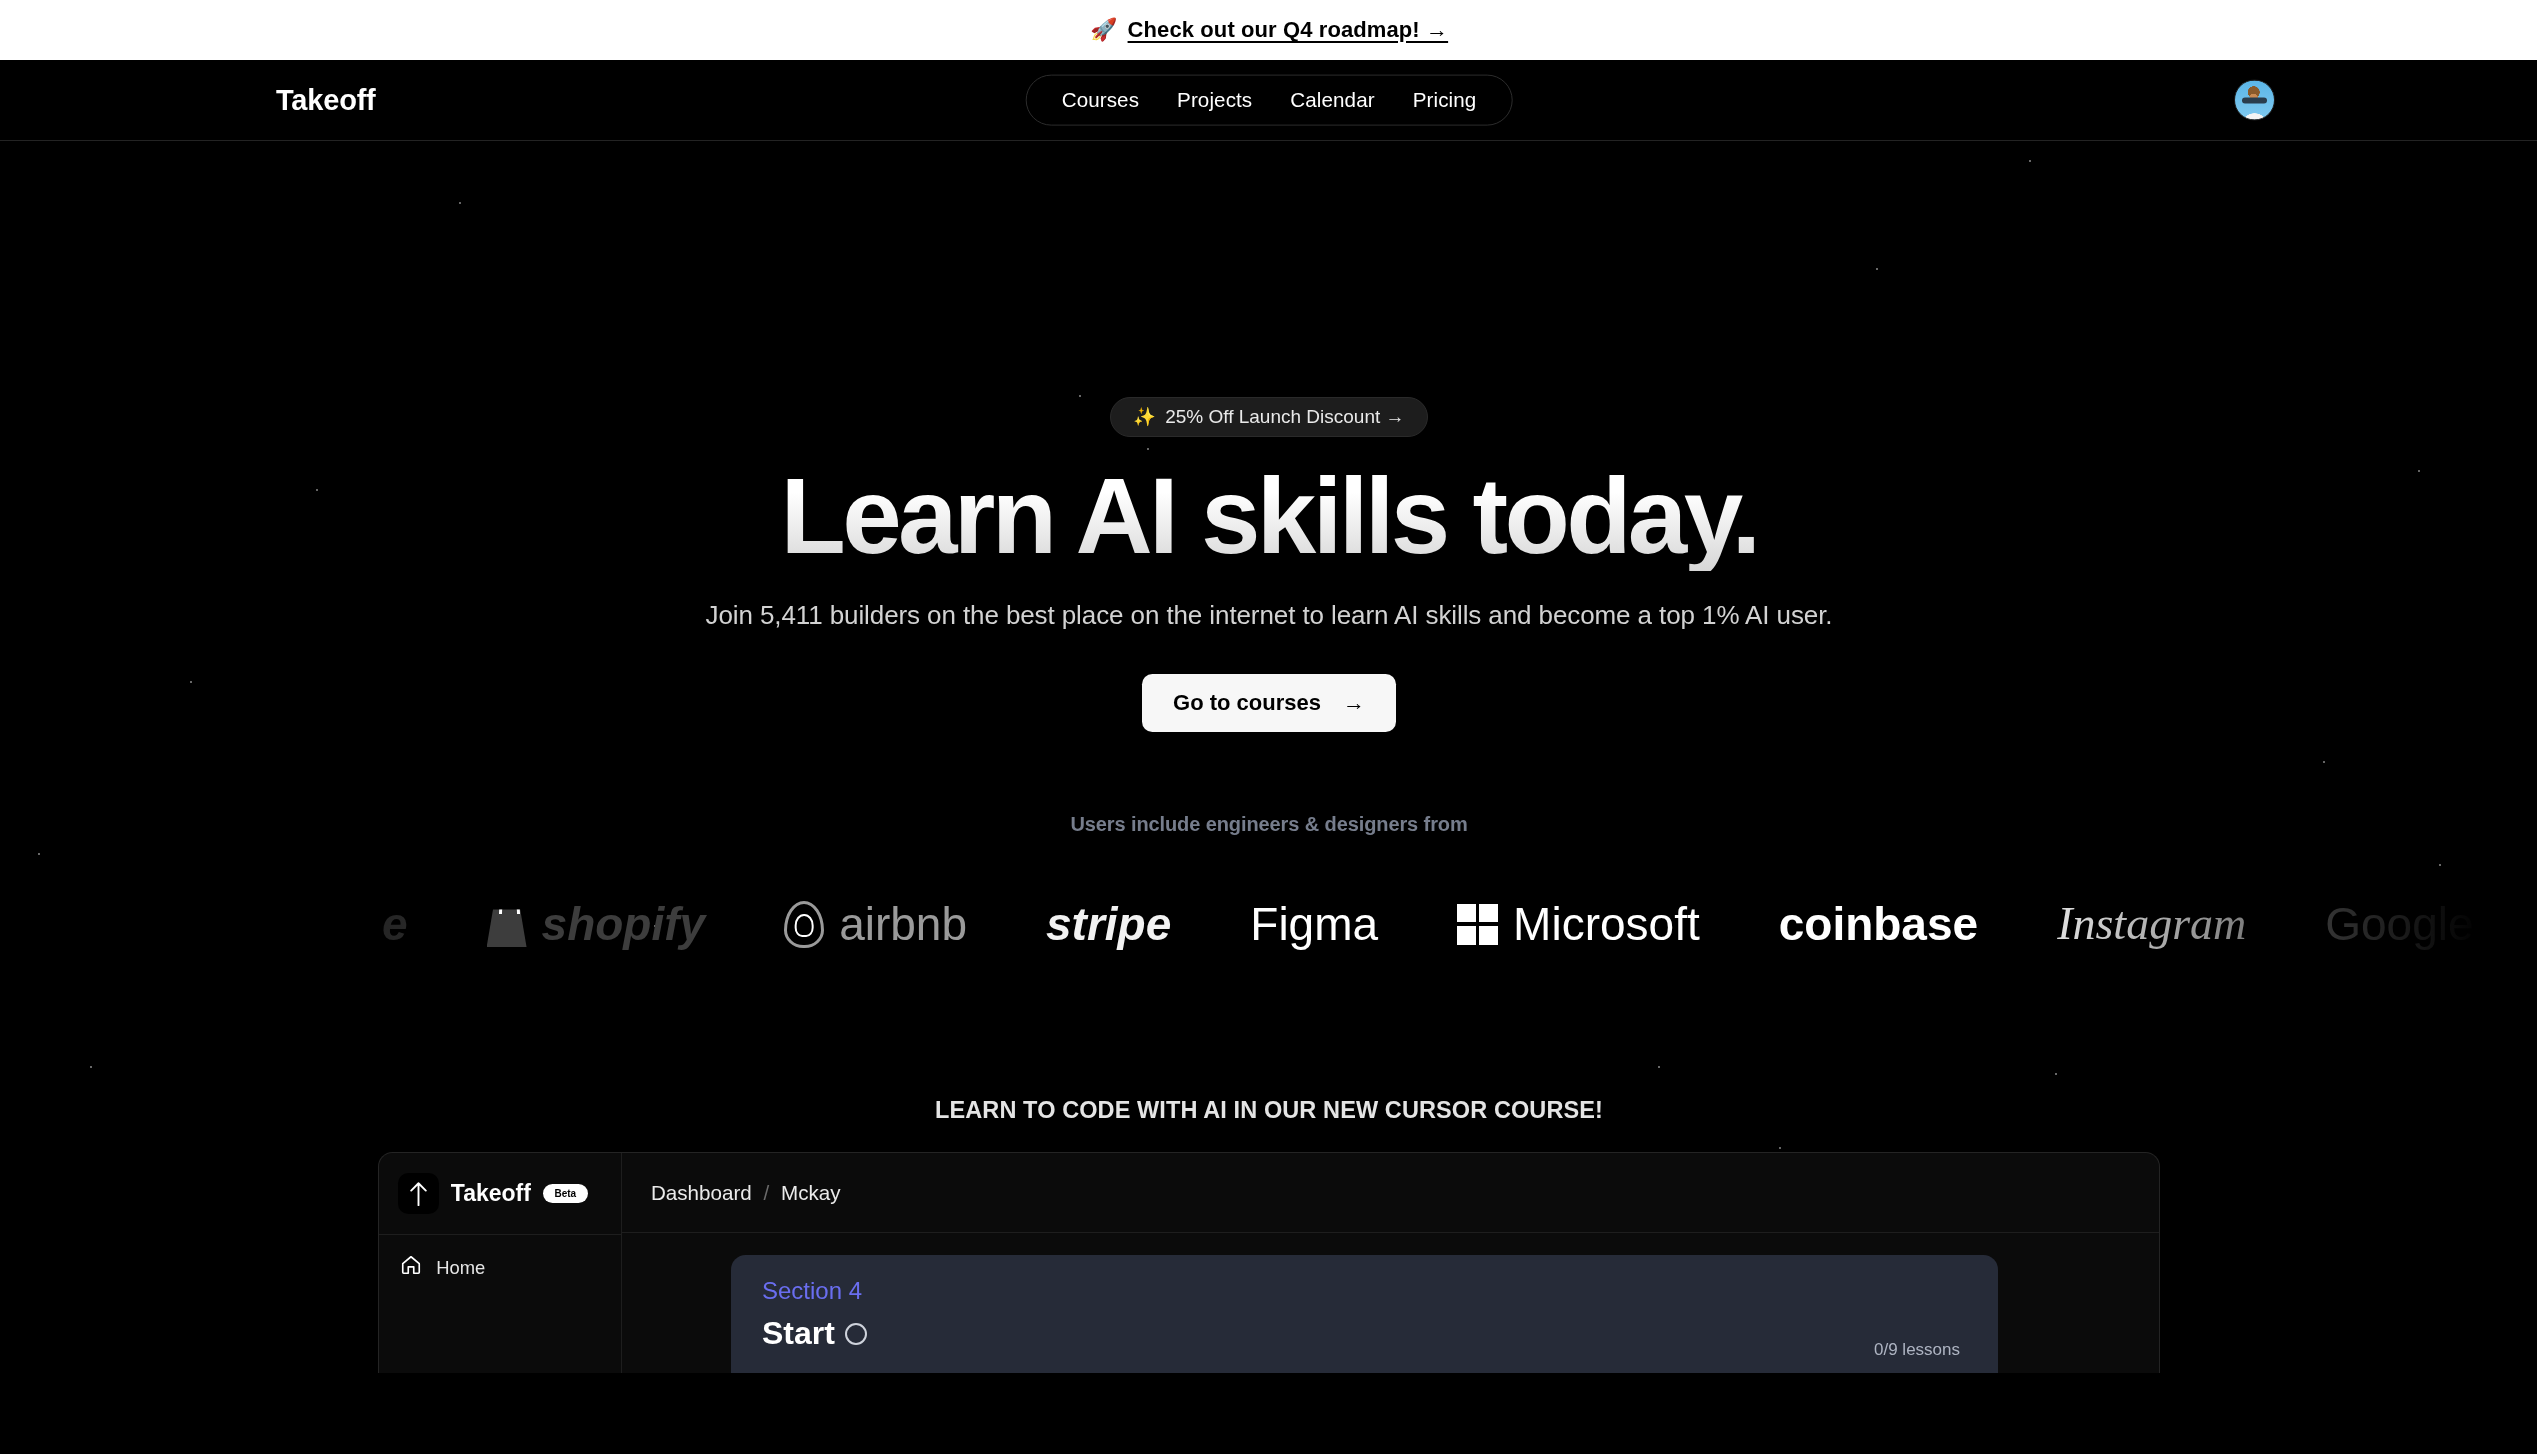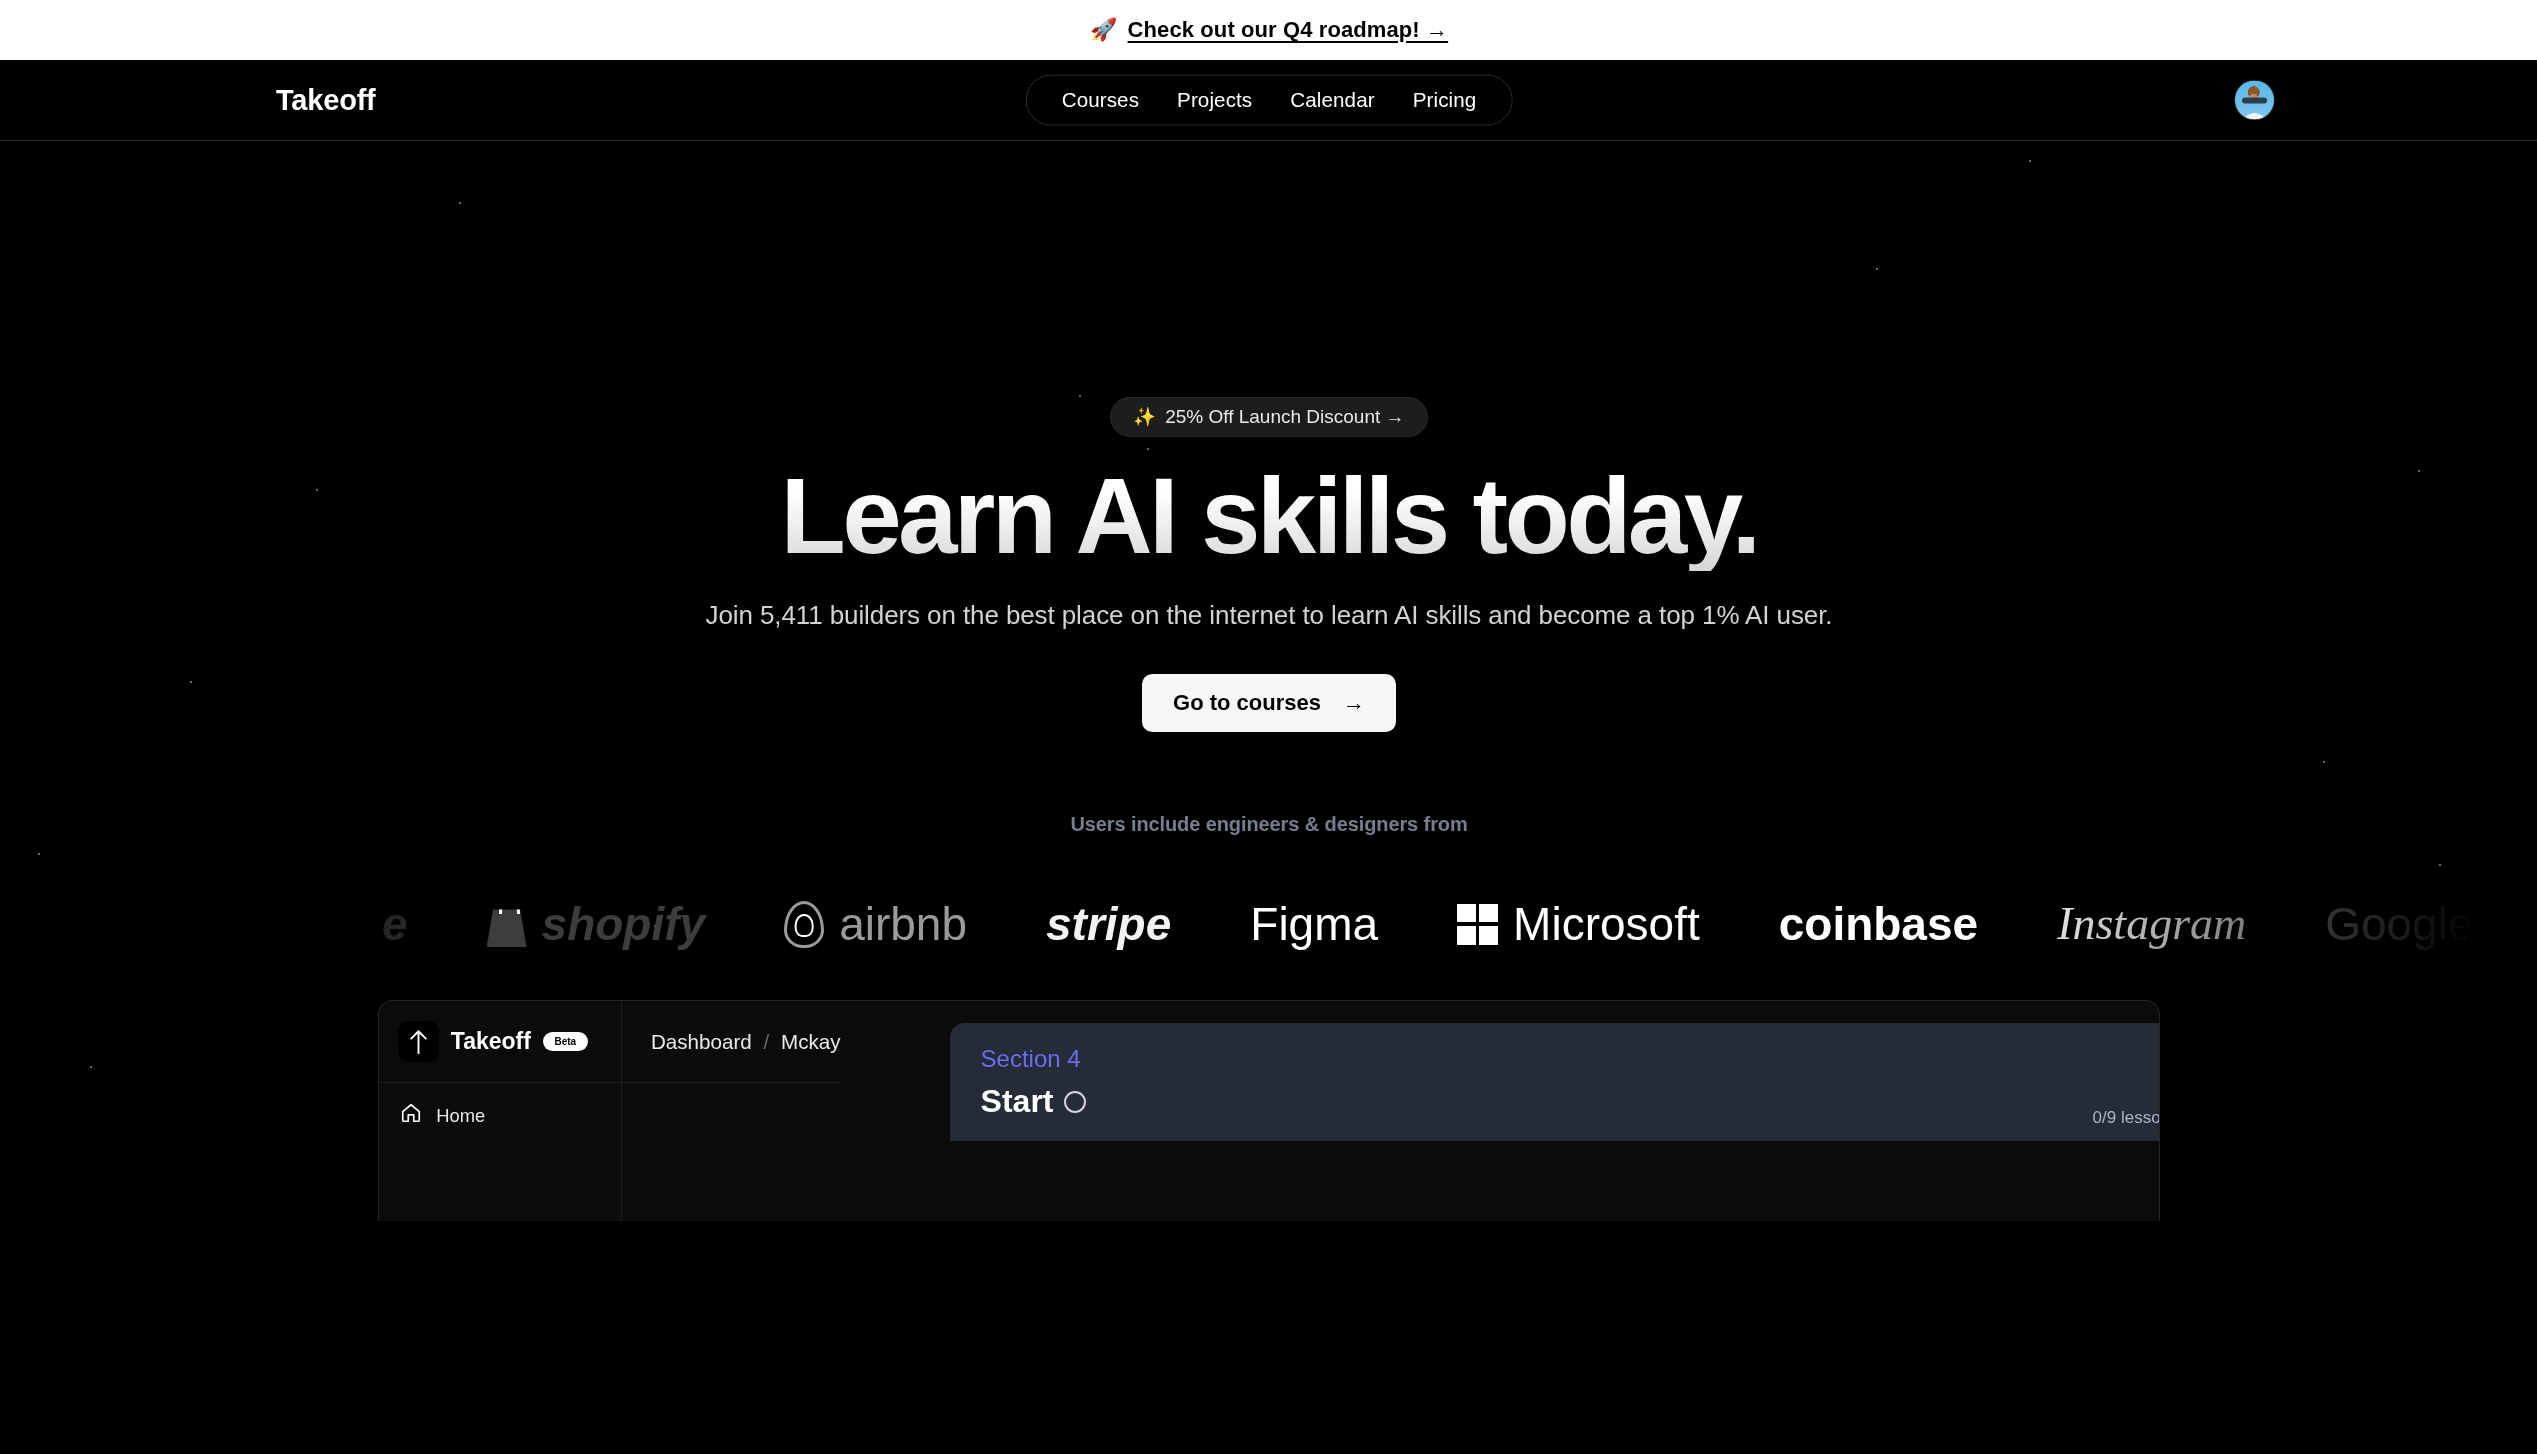--- a/index.html
+++ b/index.html
@@ -180,21 +180,21 @@
   }
   .pv-logo-txt{ font-size:23px; font-weight:600; color:#fff; }
   .pv-beta{
     background:#fff; color:#000; font-size:10px; font-weight:700;
     border-radius:734px; padding:3.7px 11.8px;
   }
   .pv-nav-item{
     display:flex; align-items:center; gap:14.7px;
     padding:19px 0 0 20.6px; color:#e6e6e6; font-size:18.4px;
   }
-  .pv-main{ flex:1; display:flex; }
+  .pv-main{ flex:1; display:flex; flex-direction:column; }
   .pv-crumb{
     height:82px; display:flex; align-items:center; gap:11.8px;
     padding-left:29px; border-bottom:0.7px solid #1e1e1e;
     font-size:20.6px; color:#eaeaea;
   }
   .pv-crumb .sep{ color:#6a6a6a; }
   .pv-body{ flex:1; position:relative; padding:22px 0 0 109px; }
   .pv-card{
     width:1267px; height:118px;
     background:#262b38; border-radius:14.7px 14.7px 0 0;
@@ -324,20 +324,21 @@
       </div>
 
       <div class="logo" style="color:#333333">
         <span class="shopify-bag" style="background:#333333"></span>
 
       </div>
 
     </div>
   </div>
 
+  <div class="course-head">LEARN TO CODE WITH AI IN OUR NEW CURSOR COURSE!</div>
 
   <div class="preview">
     <div class="pv-side">
       <div class="pv-side-head">
         <span class="pv-logo-sq">
           <svg width="19" height="25" viewBox="0 0 26 34" fill="none" aria-hidden="true">
             <path d="M13 33V3M13 3L3 13M13 3L23 13" stroke="#fff" stroke-width="2.6" stroke-linecap="round" stroke-linejoin="round"></path>
           </svg>
         </span>
         <span class="pv-logo-txt">Takeoff</span>

